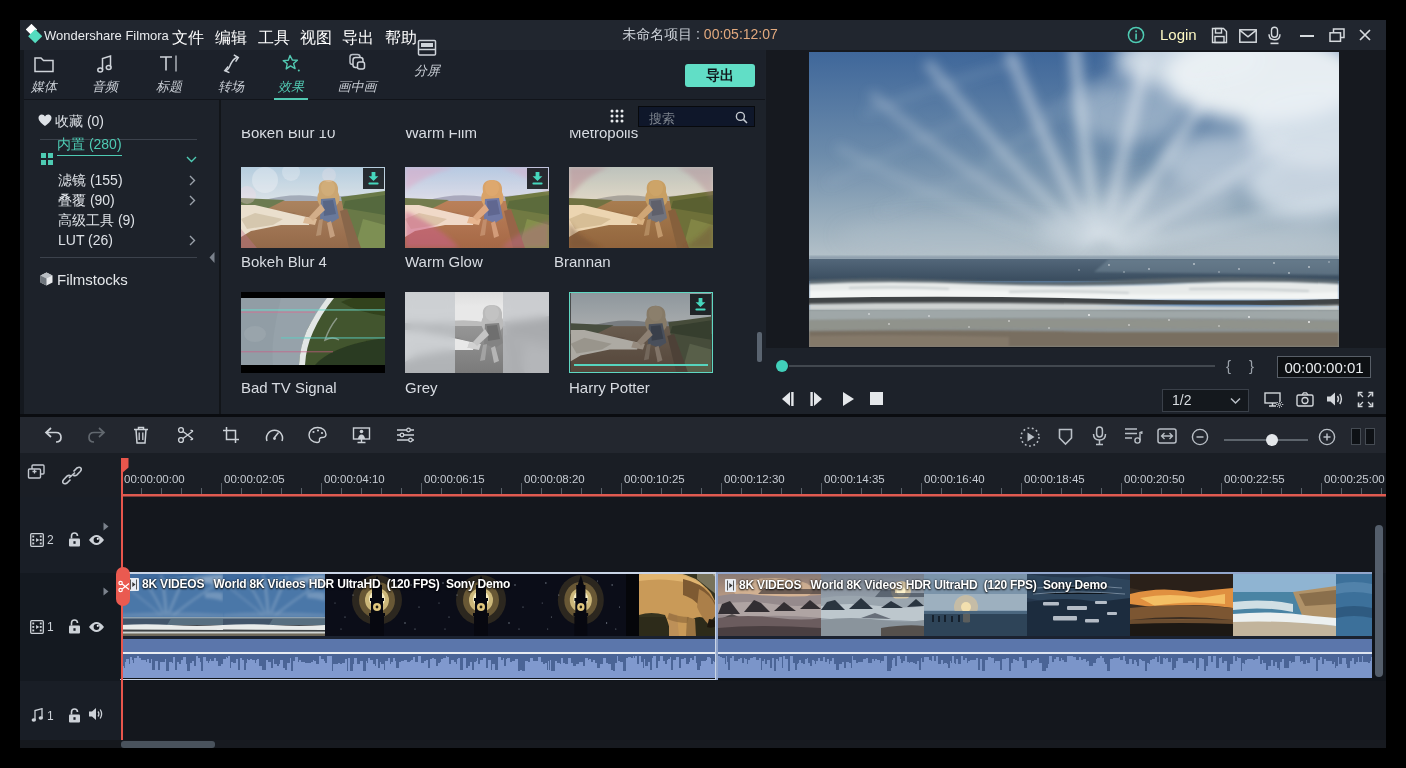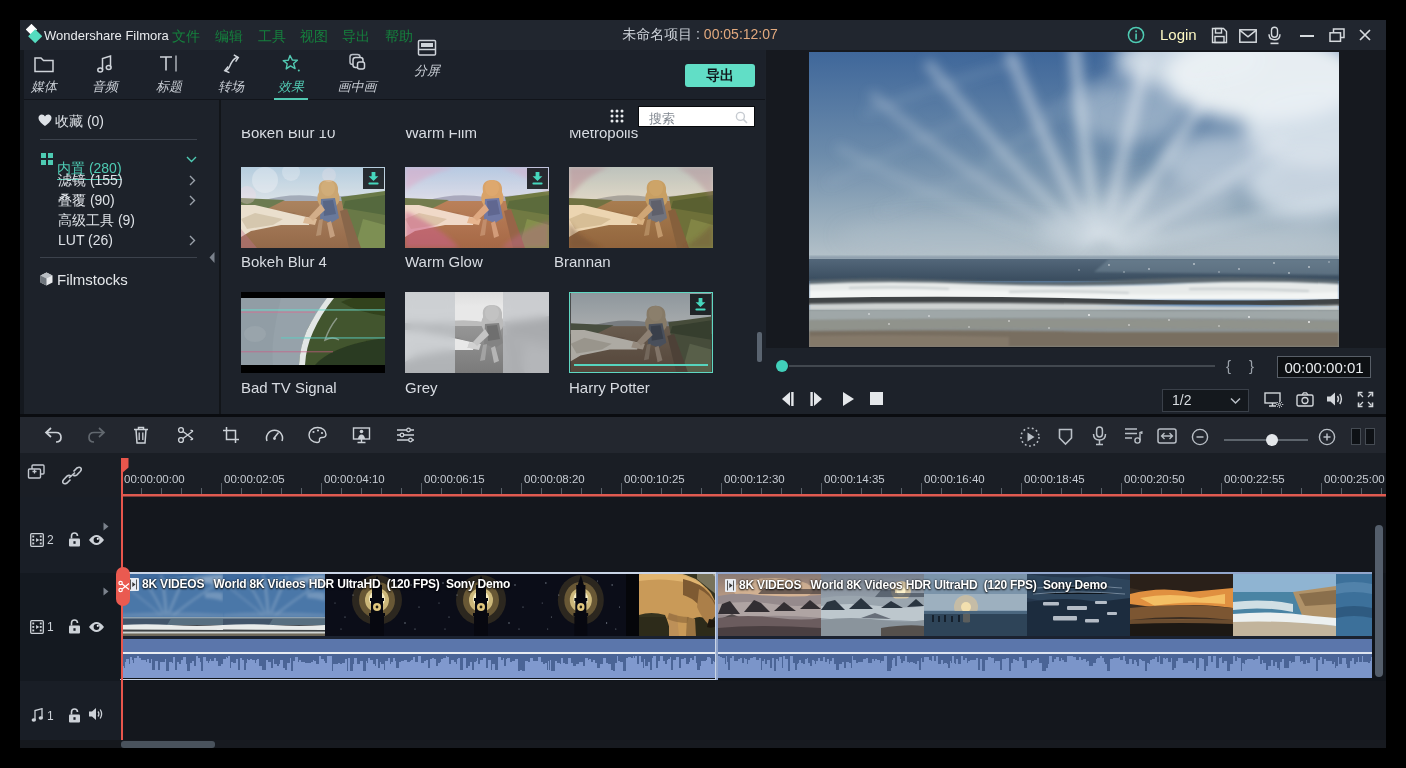--- a/index.html
+++ b/index.html
@@ -4,37 +4,37 @@
 <style>
   * { margin:0; padding:0; box-sizing:border-box; }
   html,body { width:1406px; height:768px; background:#000; overflow:hidden; }
   body { font-family:"Liberation Sans", sans-serif; }
   .abs { position:absolute; }
   #root { position:absolute; top:0; left:0; width:1406px; height:768px; background:#000; }
   #app { position:absolute; left:20px; top:20px; width:1366px; height:728px; background:#1d222a; }
 
   
   #titlebar { position:absolute; left:20px; top:20px; width:1366px; height:30px; background:#21262f; }
-  .menu { position:absolute; top:7px; color:#15803d; font-size:14px;text-align:center; }
+  .menu { position:absolute; top:7px; color:#ffffff; font-size:16px;text-align:center; }
   #proj-title { position:absolute; top:26px; left:570px; width:260px; text-align:center; font-size:14px; color:#ccd1d8; }
   #proj-title b { color:#e2a97e; font-weight:normal; }
 
   
   #tabbar { position:absolute; left:20px; top:50px; width:745px; height:50px; background:#1c212a; border-bottom:1px solid #11141a; }
   .tab { position:absolute; top:0; text-align:center; color:#c9ced5; font-size:13px;font-style:italic; }
   .tab .ticon { display:block; height:24px; margin-top:5px; }
   .tab .tlabel { display:block; margin-top:2px; }
   .tab.active { color:#52c9b2; }
   #exportbtn { position:absolute; left:685px; top:64px; width:70px; height:23px; background:#61dec6; border-radius:3px; color:#10151b; font-size:14px; font-weight:bold; text-align:center; line-height:23px; }
 
   
   #sidebar { position:absolute; left:20px; top:100px; width:198px; height:315px; background:#1d222a; color:#d8dce2; font-size:14px; }
   .teal { color:#4ecbb3; }
   #searchrow { position:absolute; left:218px; top:100px; width:547px; height:30px; }
-  #searchbox { position:absolute; left:420px; top:6px; width:117px; height:21px; background:#ffffff; border:1px solid #07090c; color:#7e858e; font-size:13px; }
+  #searchbox { position:absolute; left:420px; top:6px; width:117px; height:21px; background:#0f172a; border:1px solid #07090c; color:#7e858e; font-size:13px; }
   #effgrid { position:absolute; left:218px; top:130px; width:547px; height:285px; overflow:hidden; }
   .fxlabel { position:absolute; color:#d8dce2; font-size:15px; }
   .fxthumb { position:absolute; width:144px; height:81px; overflow:hidden; background:#333; }
   .dlbadge { position:absolute; right:1px; top:1px; width:21px; height:21px; background:rgba(10,14,18,.85); }
   .dlbadge svg { position:absolute; left:3px; top:3px; }
 
   
   #preview { position:absolute; left:766px; top:50px; width:620px; height:370px; background:#16191f; border-left:2px solid #000; }
   #stage { position:absolute; left:766px; top:50px; width:620px; height:298px; background:#16191f; }
   #video { position:absolute; left:809px; top:52px; width:530px; height:295px; background:#5580b0; }
@@ -160,21 +160,21 @@
       <path d="M7 12 C2 8.5 .5 6 .5 3.8 C.5 2 2 .6 3.8 .6 C5.2 .6 6.4 1.4 7 2.6 C7.6 1.4 8.8 .6 10.2 .6 C12 .6 13.5 2 13.5 3.8 C13.5 6 12 8.5 7 12 z" fill="#dde1e6"></path>
     </svg>
     <div class="abs" style="left:55px;top:113px;color:#dde1e6;font-size:14px;">收藏 (0)</div>
   <div class="abs" style="left:40px;top:139px;width:157px;border-top:1px solid #3c424c;"></div>
   <svg class="abs" style="left:41px;top:153px;" width="12" height="12" viewBox="0 0 12 12">
       <rect x="0" y="0" width="5" height="5" fill="#4ecbb3"></rect>
       <rect x="7" y="0" width="5" height="5" fill="#4ecbb3"></rect>
       <rect x="0" y="7" width="5" height="5" fill="#4ecbb3"></rect>
       <rect x="7" y="7" width="5" height="5" fill="#4ecbb3"></rect>
     </svg>
-  <div class="abs teal" style="left:57px;top:160px;font-size:14px;border-bottom:1px solid #4ecbb3;padding-bottom:1px;">内置 (280)</div>
+  <div class="abs teal" style="left:57px;top:136px;font-size:14px;border-bottom:1px solid #4ecbb3;padding-bottom:1px;">内置 (280)</div>
   <svg class="abs" style="left:186px;top:156px;" width="11" height="7" viewBox="0 0 11 7">
       <path d="M1 1 L5.5 5.5 L10 1" fill="none" stroke="#4ecbb3" stroke-width="1.4"></path>
     </svg>
   <div class="abs" style="left:58px;top:172px;color:#dde1e6;font-size:14px;text-align:right;">滤镜 (155)</div>
   <svg class="abs" style="left:189px;top:175px;" width="7" height="11" viewBox="0 0 7 11">
       <path d="M1 1 L5.5 5.5 L1 10" fill="none" stroke="#9aa1aa" stroke-width="1.4"></path>
     </svg>
   <div class="abs" style="left:58px;top:192px;color:#dde1e6;font-size:14px;">叠覆 (90)</div>
   <svg class="abs" style="left:189px;top:195px;" width="7" height="11" viewBox="0 0 7 11">
       <path d="M1 1 L5.5 5.5 L1 10" fill="none" stroke="#9aa1aa" stroke-width="1.4"></path>

